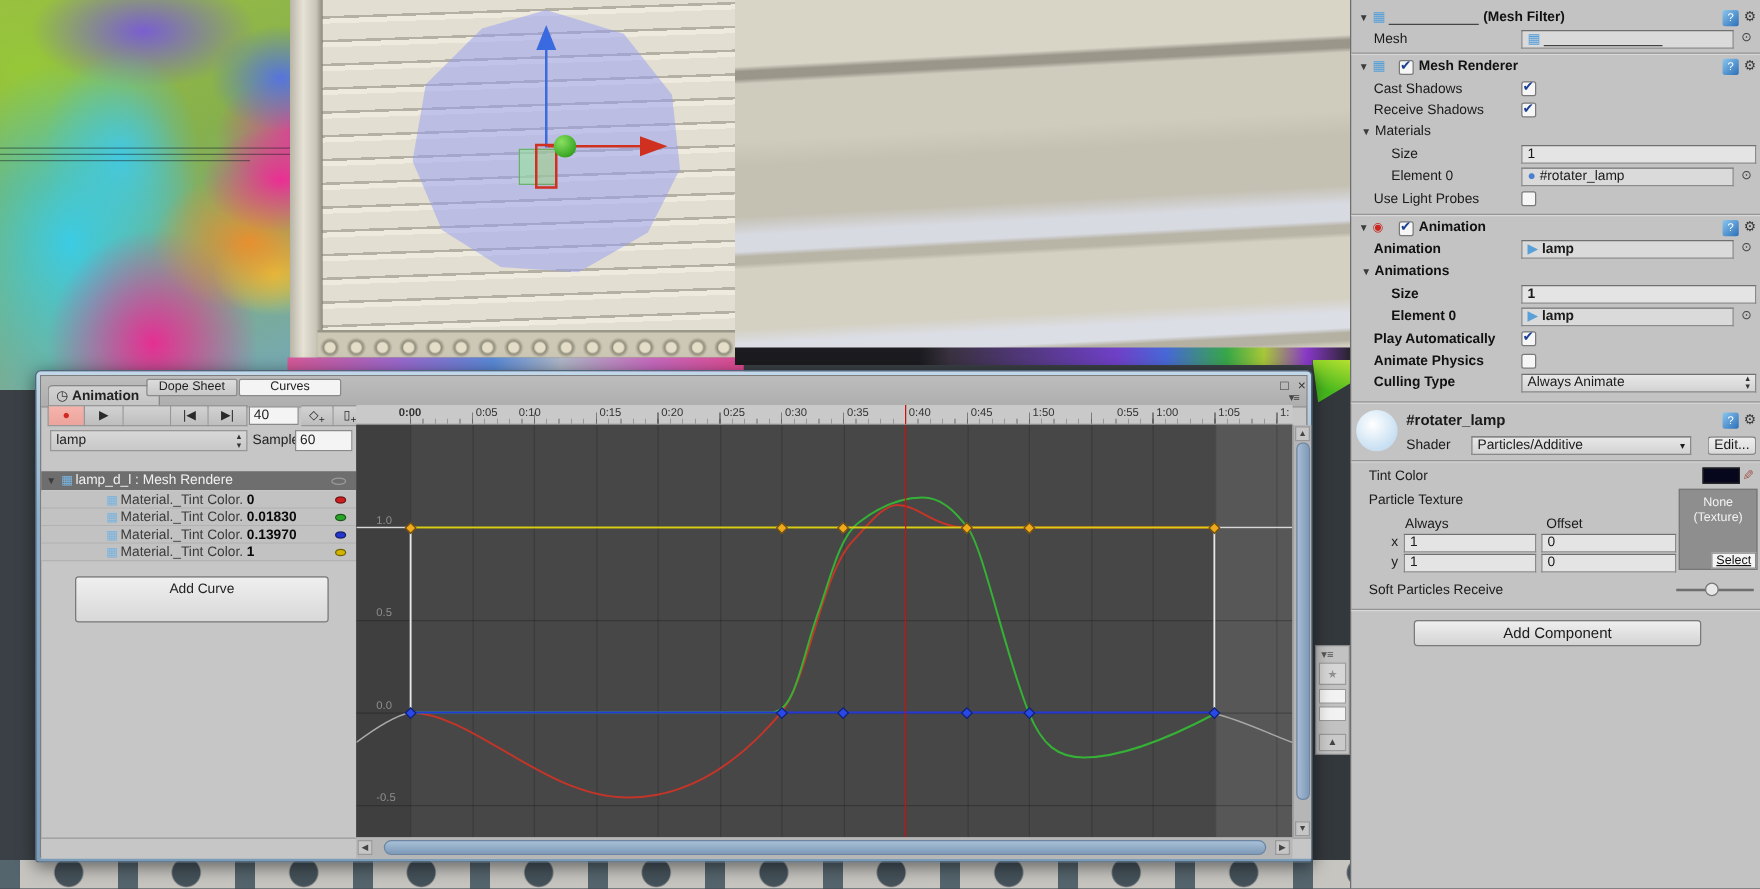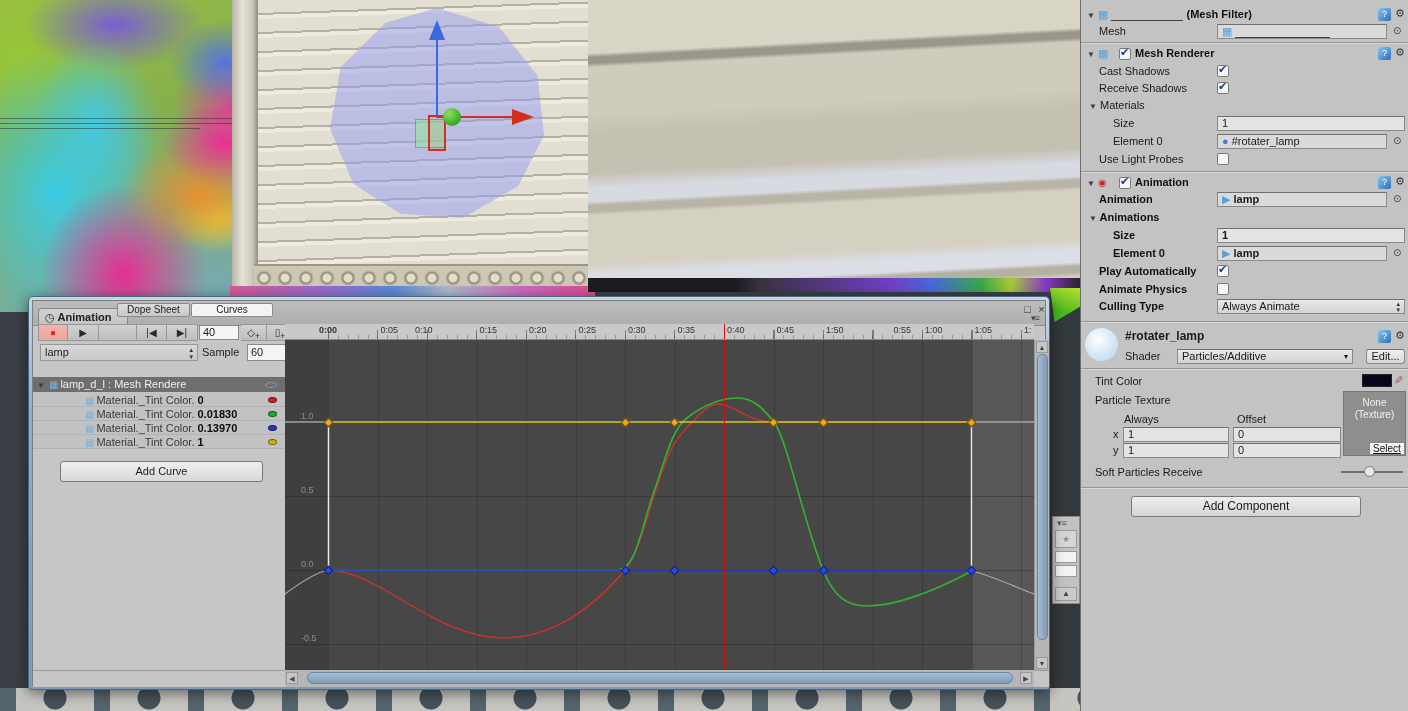--- a/index.html
+++ b/index.html
@@ -97,31 +97,31 @@
 
   .tbtn { top:23px; height:17px; background:linear-gradient(#d2d2d2,#bebebe); border:1px solid #979797; border-left:none;
     text-align:center; line-height:15px; color:#2a2a2a; font-size:10px; }
   .tbtn.first { border-left:1px solid #979797; }
   .rec-active { background:linear-gradient(#f4b4ac,#eda49c); }
   .rec-dot { color:#d42820; font-size:10px; }
   #frame-field { left:166px; top:24px; width:40px; height:15px; background:#f4f4f4; border:1px solid #8a8a8a; font-size:11px; padding:0 3px; line-height:13px; }
   .row2 { top:43px; height:17px; }
   #clip-dd { left:7px; width:158px; background:linear-gradient(#d8d8d8,#c8c8c8); border:1px solid #979797; line-height:15px; padding:0 4px; }
   #clip-dd .ud { float:right; font-size:7px; line-height:7px; margin-top:1px; color:#333; text-align:center; }
-  #sample-field { left:214px; width:46px; background:#f4f4f4; border:1px solid #8a8a8a; line-height:15px; padding:0 3px; }
+  #sample-field { left:203px; width:46px; background:#f4f4f4; border:1px solid #8a8a8a; line-height:15px; padding:0 3px; }
 
   
   #tree-hdr { left:0px; top:76px; width:252px; height:15px; background:#6e6e6e; color:#f0f0f0; line-height:15px; }
   .tree-ico { color:#7ab4e0; font-size:10px; margin:0 2px; }
   .oval { position:absolute; right:8px; top:5px; width:12px; height:6px; border:1px solid #9a9a9a; border-radius:50%; }
   .curve-row { left:0; width:252px; height:14px; line-height:14px; background:#c2c2c2; border-bottom:1px solid #b2b2b2; }
   .curve-row .lbl { color:#3a3a3a; }
   .curve-row b { color:#0a0a0a; margin-left:3px; }
   .cdot { position:absolute; right:8px; top:4px; width:9px; height:6px; border-radius:50%; border:1px solid rgba(0,0,0,.45); }
-  #add-curve { left:27px; top:160px; width:203px; height:21px; background:linear-gradient(#efefef,#d8d8d8); border:1px solid #7a7a7a;
+  #add-curve { left:27px; top:160px; width:203px; height:37px; background:linear-gradient(#efefef,#d8d8d8); border:1px solid #7a7a7a;
     border-radius:3px; text-align:center; line-height:19px; font-size:11px; }
 
   
   #ruler { left:252px; top:23px; width:749px; height:16px; background:#c9c9c9; border-bottom:1px solid #8a8a8a; overflow:hidden;
     background-image:
       repeating-linear-gradient(90deg, rgba(60,60,60,.55) 0 1px, rgba(0,0,0,0) 1px 49.5px),
       repeating-linear-gradient(90deg, rgba(60,60,60,.35) 0 1px, rgba(0,0,0,0) 1px 9.9px);
     background-size:700px 9px, 700px 4px; background-position:43px 100%,43px 100%; background-repeat:no-repeat,no-repeat; }
   #ruler span { position:absolute; top:1px; font-size:9px; color:#333; }
   #plot { left:252px; top:39px; width:749px; height:330px; background:#474747; overflow:hidden; }

